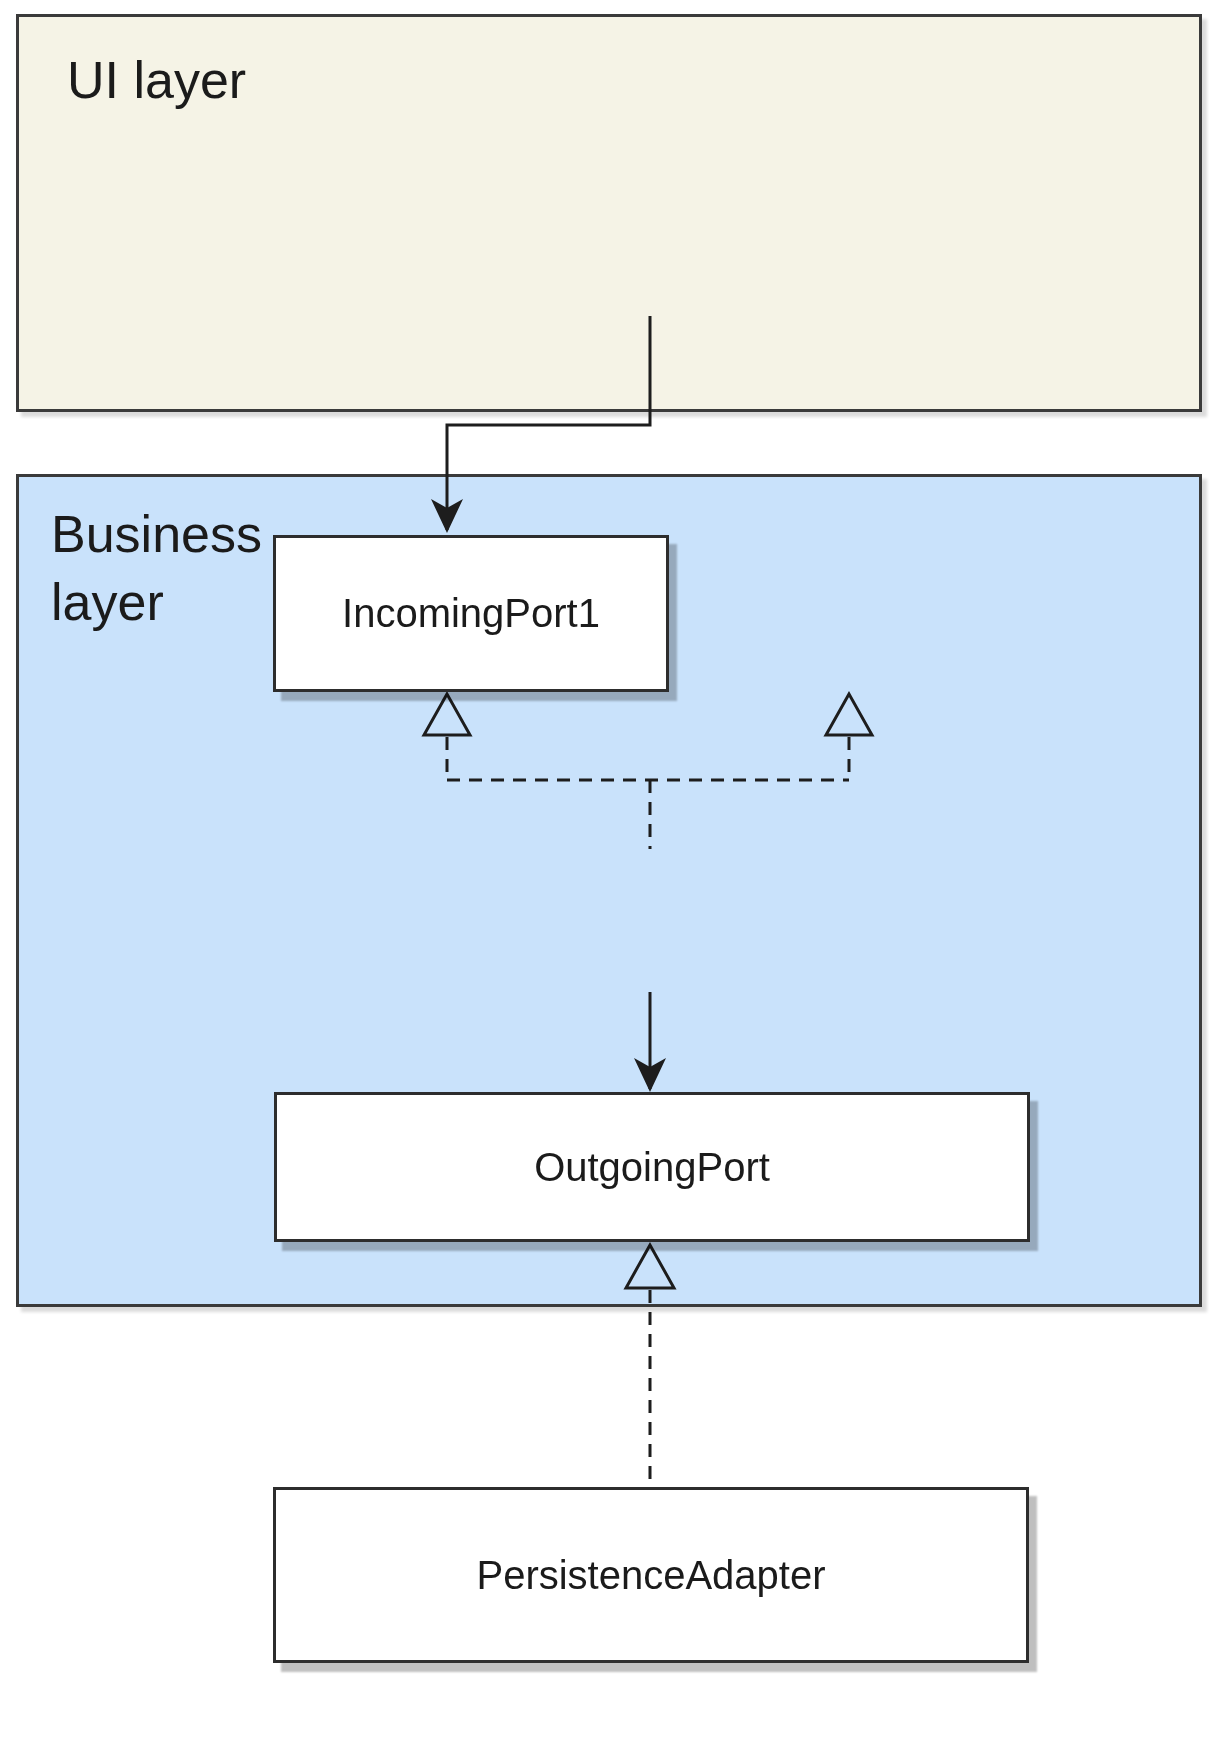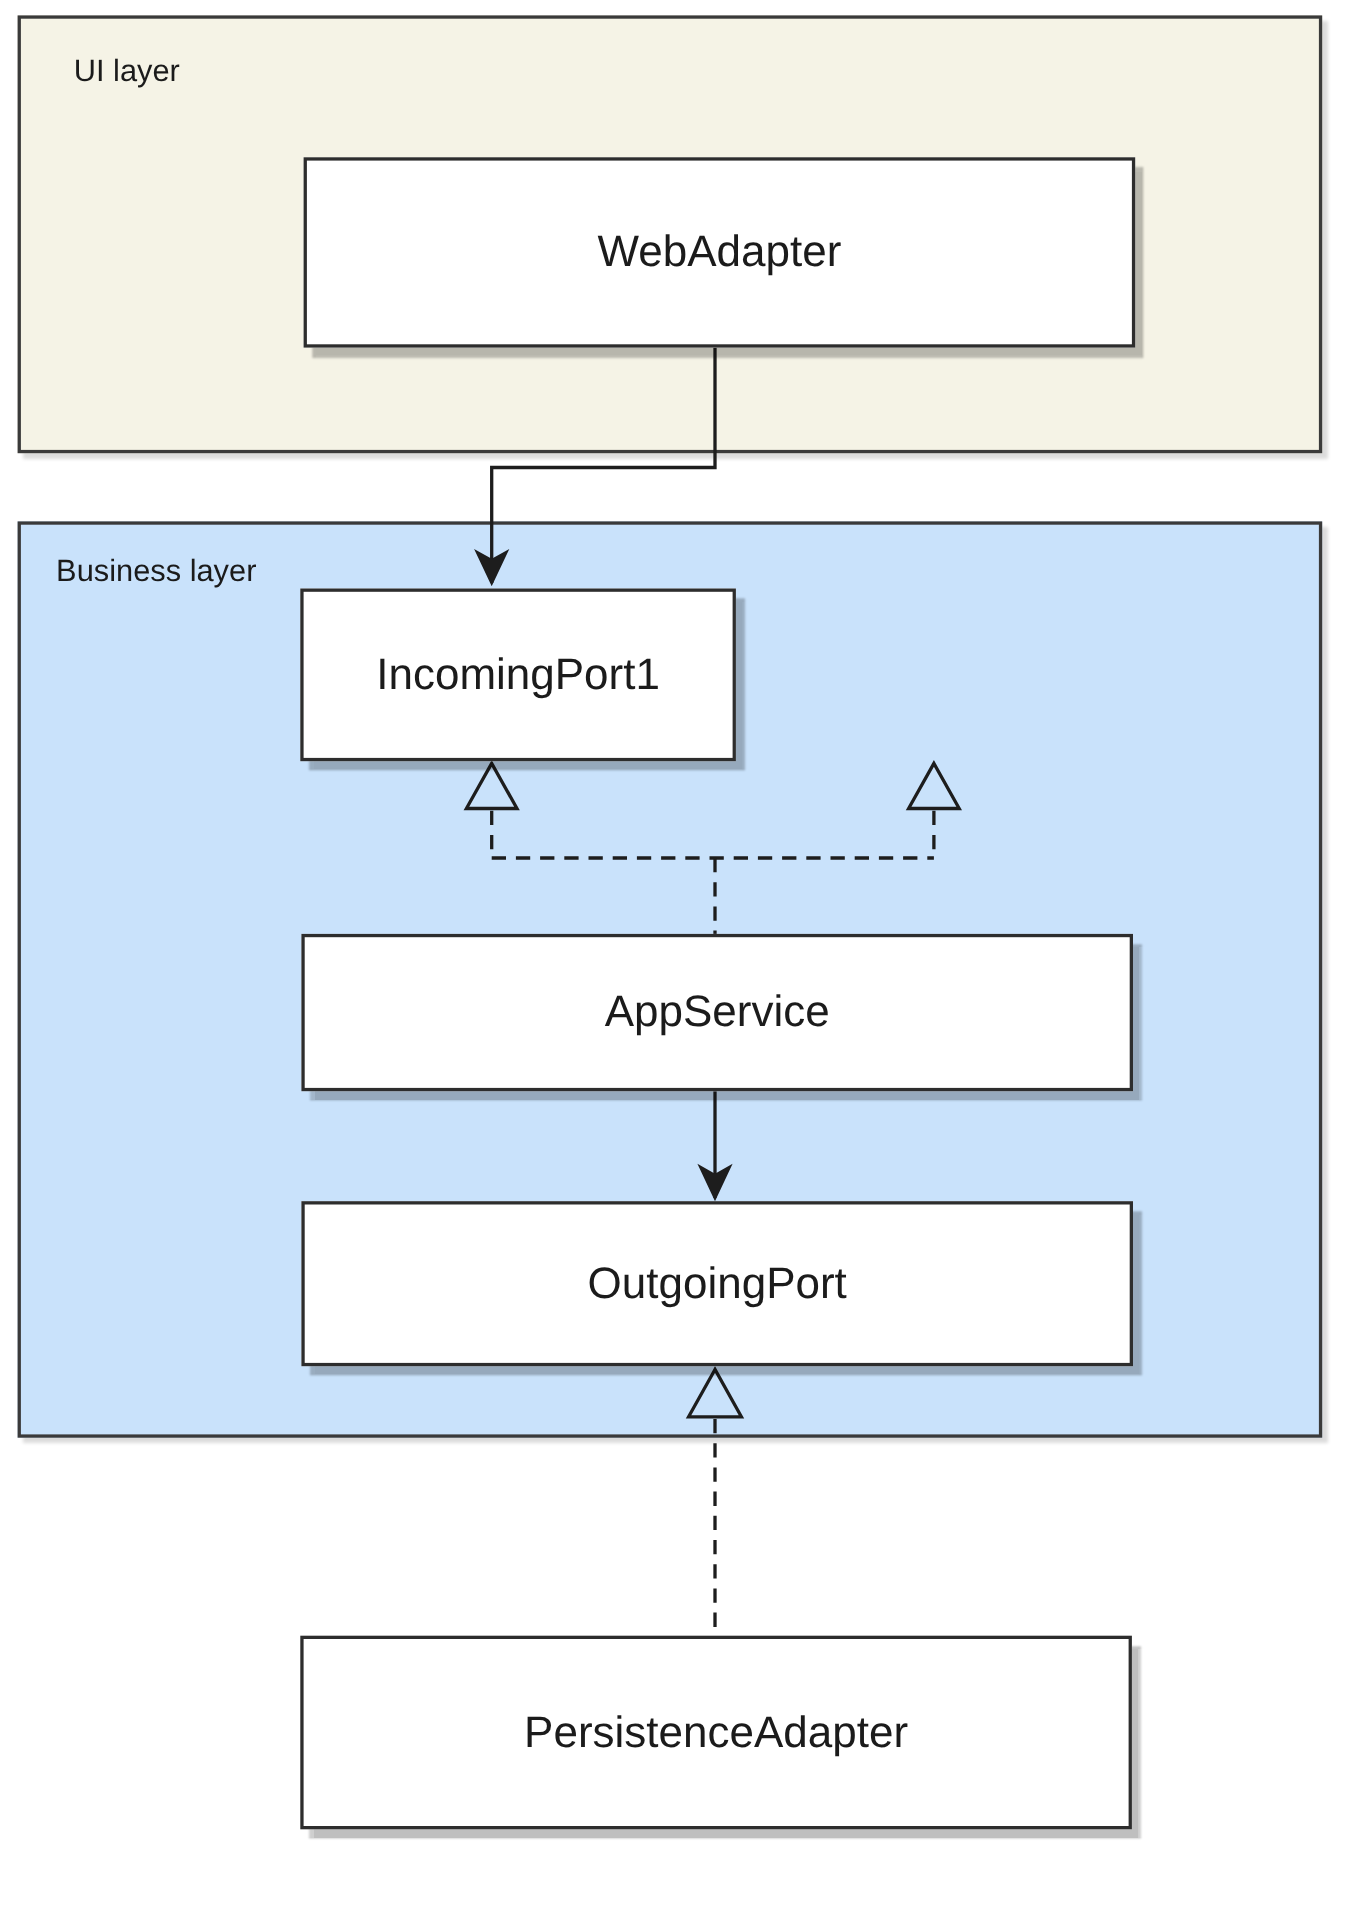--- a/index.html
+++ b/index.html
@@ -29,21 +29,21 @@
     border:3px solid var(--layer-border);
     box-shadow:5px 5px 3px rgba(0,0,0,0.14);
   }
   .layer-ui{left:16px;top:14px;width:1186px;height:398px;background:var(--ui-layer-bg);}
   .layer-business{left:16px;top:474px;width:1186px;height:833px;background:var(--business-layer-bg);}
   .layer-infra{left:16px;top:1358px;width:1186px;height:365px;background:var(--infra-layer-bg);}
 
   .layer-label{
     position:absolute;
     left:48px;top:30px;
-    font-size:28px;
+    font-size:52px;
     line-height:1.3;
     color:var(--text);
     white-space:pre-line;
   }
   .layer-business .layer-label{left:32px;top:24px;max-width:210px;}
 
   .node{
     position:absolute;
     background:var(--node-bg);
     border:3px solid var(--node-border);
@@ -97,32 +97,26 @@
     <path class="edge dashed" d="M447 780 H849"></path>
     <path class="edge dashed" d="M650 780 V849"></path>
 
     <path class="edge" d="M650 992 V1089"></path>
     <polygon class="arrowhead" points="650,1092 634,1058 650,1067 666,1058"></polygon>
 
     <polygon class="realization-triangle" points="650,1245 626,1288 674,1288"></polygon>
     <path class="edge dashed" d="M650 1290 V1487"></path>
   </svg>
 
-  <div class="node node-webadapter">
-    <span>WebAdapter</span>
-  </div>
 
   <div class="node node-incomingport1">
     <span>IncomingPort1</span>
   </div>
 
 
-  <div class="node node-appservice">
-    <span>AppService</span>
-  </div>
 
   <div class="node node-persistenceadapter">
     <span>PersistenceAdapter</span>
   </div>
 
   <div class="node node-outgoingport">
     <span>OutgoingPort</span>
   </div>
 
 </div>

